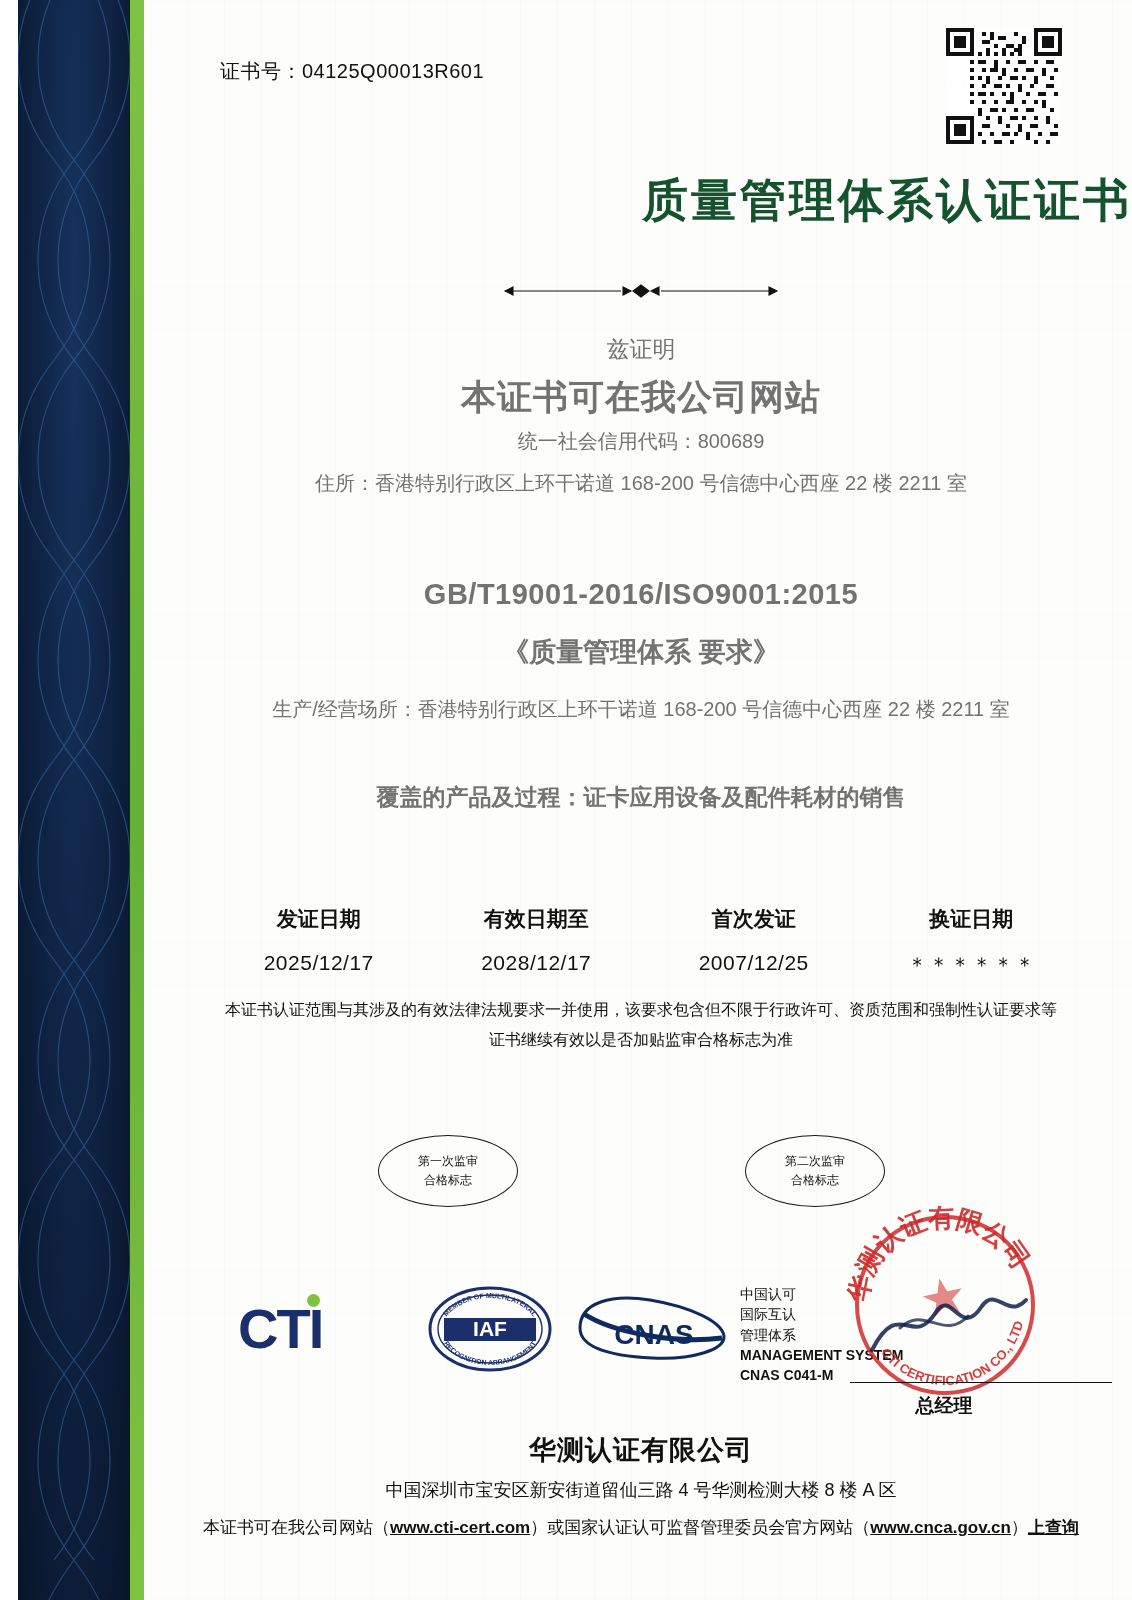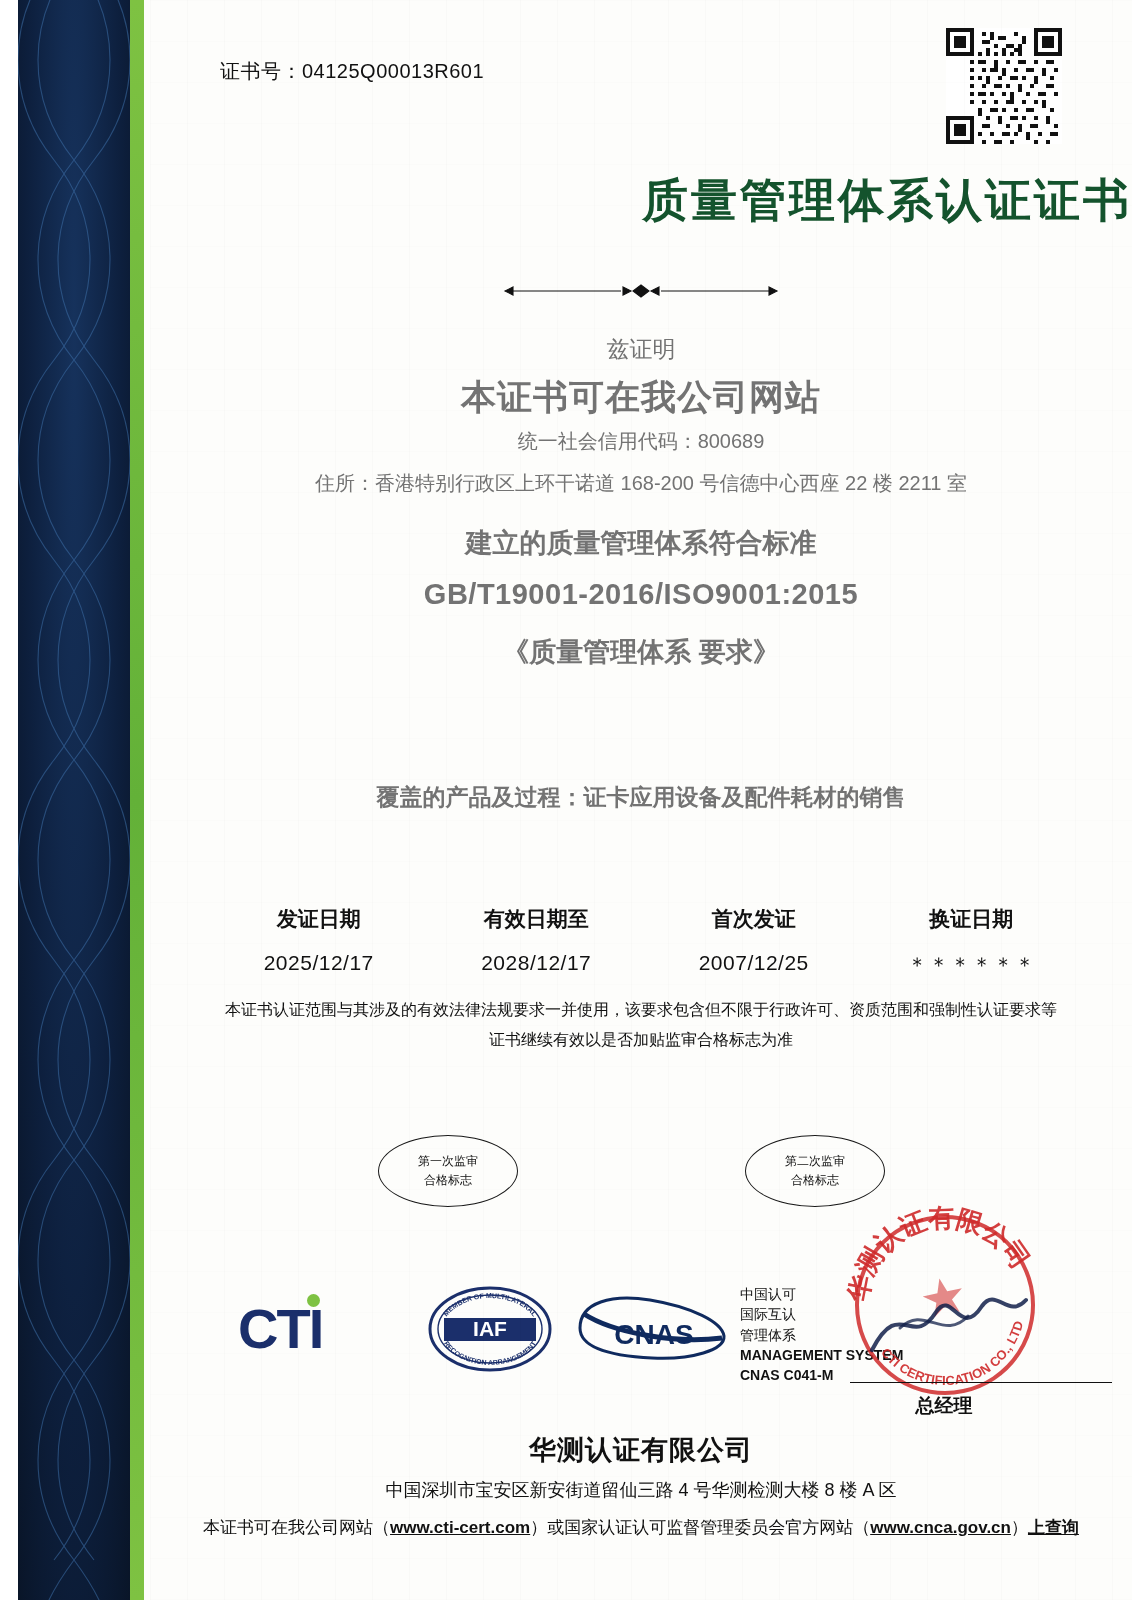--- a/index.html
+++ b/index.html
@@ -418,23 +418,23 @@
         <polygon points="168,5 160,9 168,13"></polygon>
         <polygon points="22,5 14,9 22,13"></polygon>
         <polygon points="278,5 286,9 278,13"></polygon>
       </g>
     </svg>
 
     <div class="line-center l-zizhengming">兹证明</div>
     <div class="line-center l-company">本证书可在我公司网站</div>
     <div class="line-center l-credit">统一社会信用代码：800689</div>
     <div class="line-center l-address">住所：香港特别行政区上环干诺道 168-200 号信德中心西座 22 楼 2211 室</div>
-    <div class="line-center l-conform">建立的质量管理体系符合标准</div>
     <div class="line-center l-standard">GB/T19001-2016/ISO9001:2015</div>
     <div class="line-center l-standard-name">《质量管理体系  要求》</div>
+    <div class="line-center l-site">生产/经营场所：香港特别行政区上环干诺道 168-200 号信德中心西座 22 楼 2211 室</div>
     <div class="line-center l-scope">覆盖的产品及过程：证卡应用设备及配件耗材的销售</div>
 
     <div class="dates">
       <div class="date-col">
         <div class="date-label">发证日期</div>
         <div class="date-value">2025/12/17</div>
       </div>
       <div class="date-col">
         <div class="date-label">有效日期至</div>
         <div class="date-value">2028/12/17</div>

